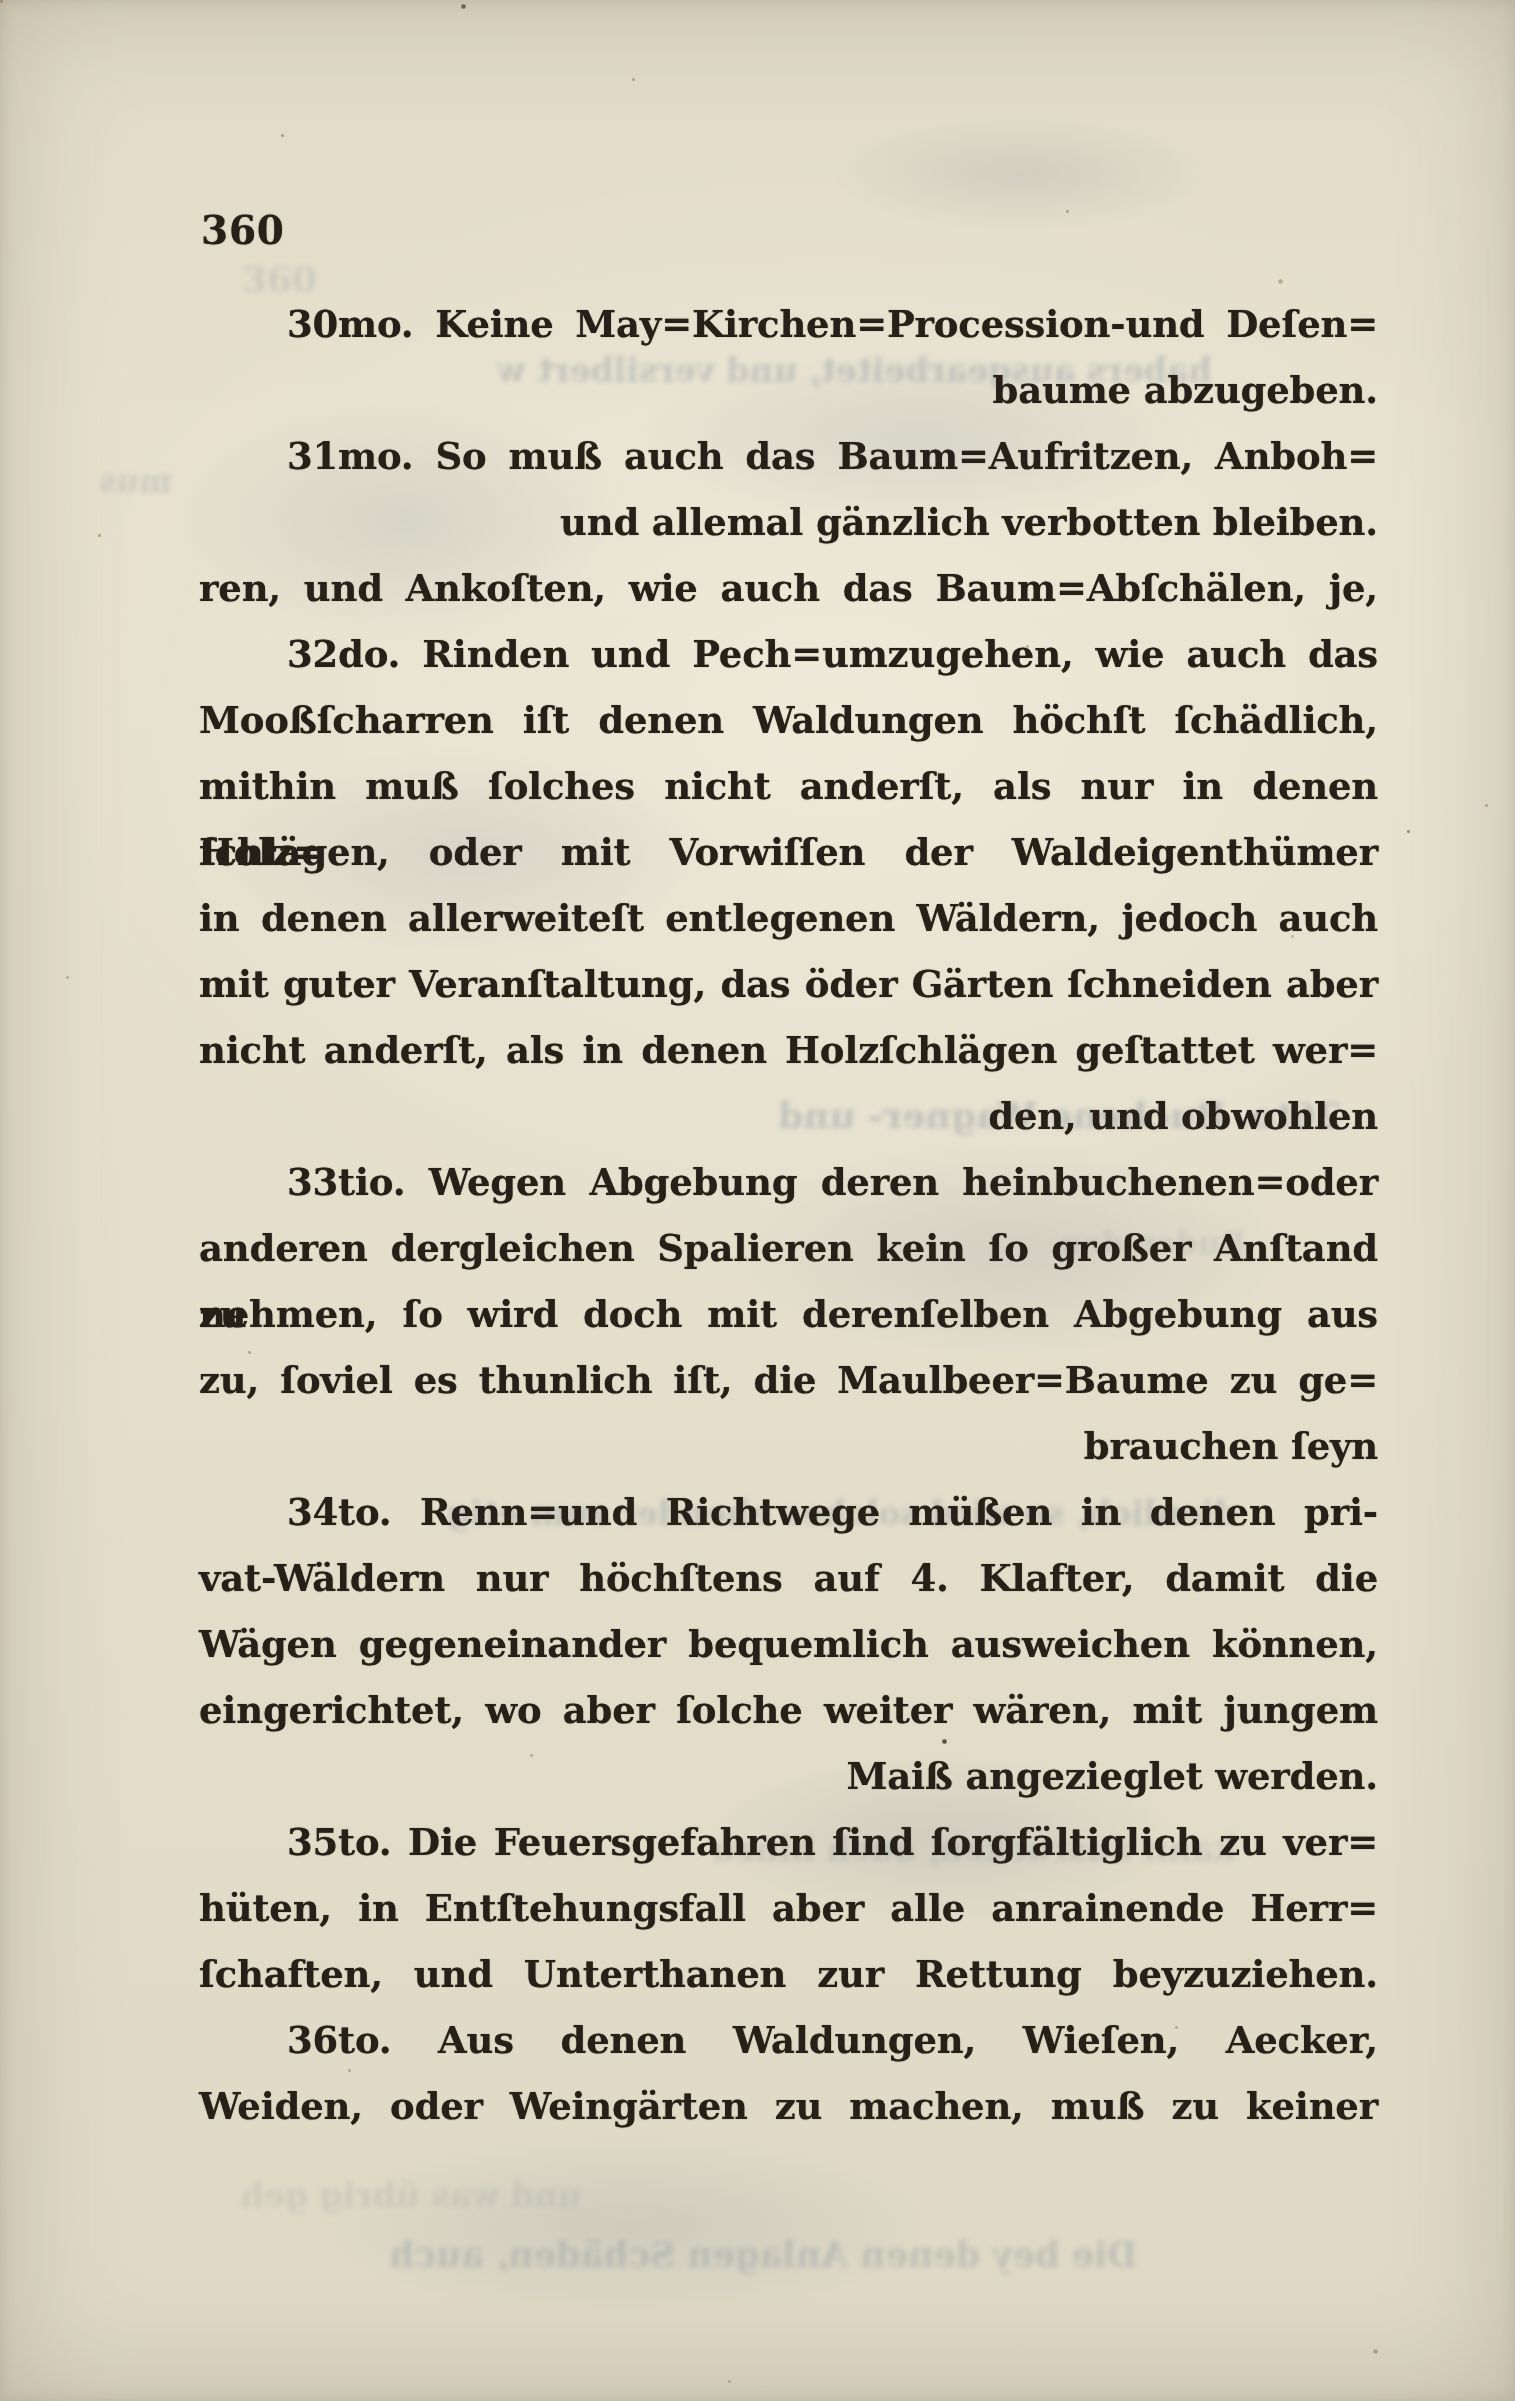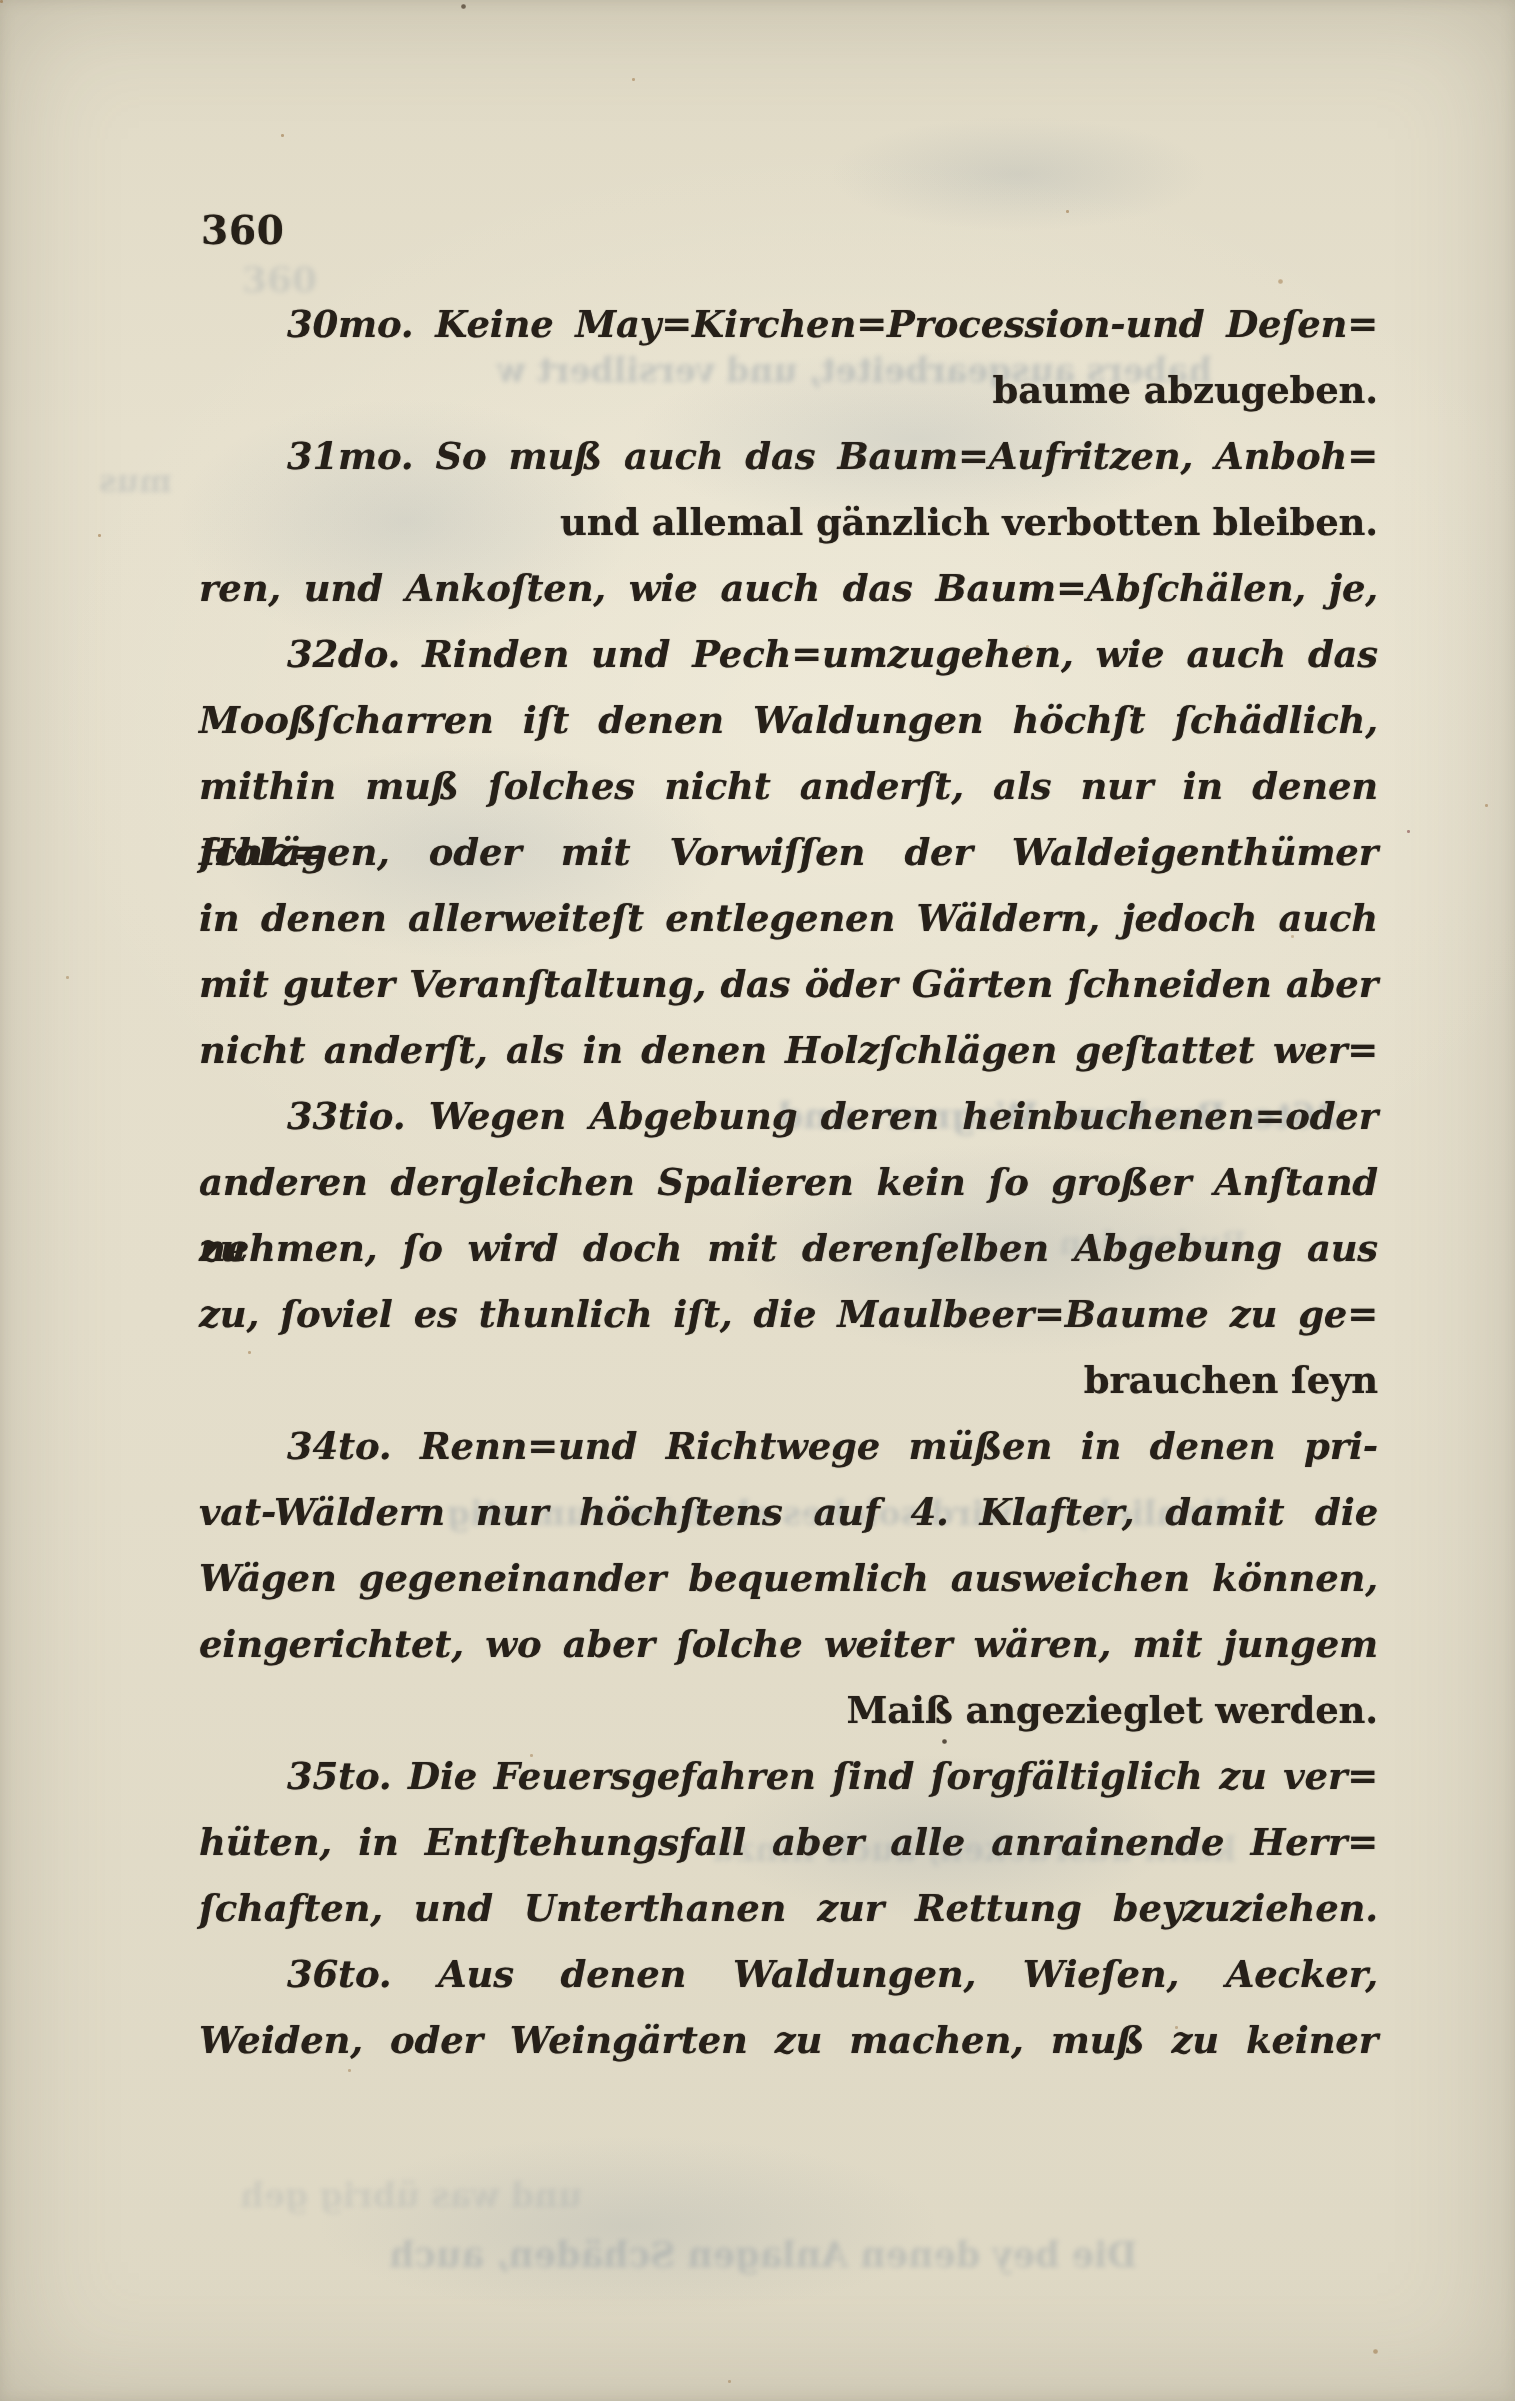--- a/index.html
+++ b/index.html
@@ -30,21 +30,20 @@
   }
   .line{
     height:66px;line-height:66px;
     white-space:nowrap;
     text-align:right;
   }
   .line.justify{
     white-space:normal;
     text-align:justify;
     text-align-last:justify;
-    font-style:italic;
   }
   .line.indent{ padding-left:88px; }
   
   .ghost-layer{position:absolute;inset:0;pointer-events:none;}
   .ghost{
     position:absolute;
     font-weight:bold;
     color:#6f8195;
     filter:blur(2.5px);
     white-space:nowrap;
@@ -119,20 +118,21 @@
       <div class="line indent justify">31mo. So muß auch das Baum=Aufritzen, Anboh=</div>
       <div class="line">und allemal gänzlich verbotten bleiben.</div>
       <div class="line justify">ren, und Ankoſten, wie auch das Baum=Abſchälen, je,</div>
       <div class="line indent justify">32do. Rinden und Pech=umzugehen, wie auch das</div>
       <div class="line justify">Mooßſcharren iſt denen Waldungen höchſt ſchädlich,</div>
       <div class="line justify">mithin muß ſolches nicht anderſt, als nur in denen Holz=</div>
       <div class="line justify">ſchlägen, oder mit Vorwiſſen der Waldeigenthümer</div>
       <div class="line justify">in denen allerweiteſt entlegenen Wäldern, jedoch auch</div>
       <div class="line justify">mit guter Veranſtaltung, das öder Gärten ſchneiden aber</div>
       <div class="line justify">nicht anderſt, als in denen Holzſchlägen geſtattet wer=</div>
+      <div class="line">den, und obwohlen</div>
       <div class="line indent justify">33tio. Wegen Abgebung deren heinbuchenen=oder</div>
       <div class="line justify">anderen dergleichen Spalieren kein ſo großer Anſtand zu</div>
       <div class="line justify">nehmen, ſo wird doch mit derenſelben Abgebung aus</div>
       <div class="line justify">zu, ſoviel es thunlich iſt, die Maulbeer=Baume zu ge=</div>
       <div class="line">brauchen ſeyn</div>
       <div class="line indent justify">34to. Renn=und Richtwege müßen in denen pri-</div>
       <div class="line justify">vat-Wäldern nur höchſtens auf 4. Klafter, damit die</div>
       <div class="line justify">Wägen gegeneinander bequemlich ausweichen können,</div>
       <div class="line justify">eingerichtet, wo aber ſolche weiter wären, mit jungem</div>
       <div class="line">Maiß angezieglet werden.</div>

